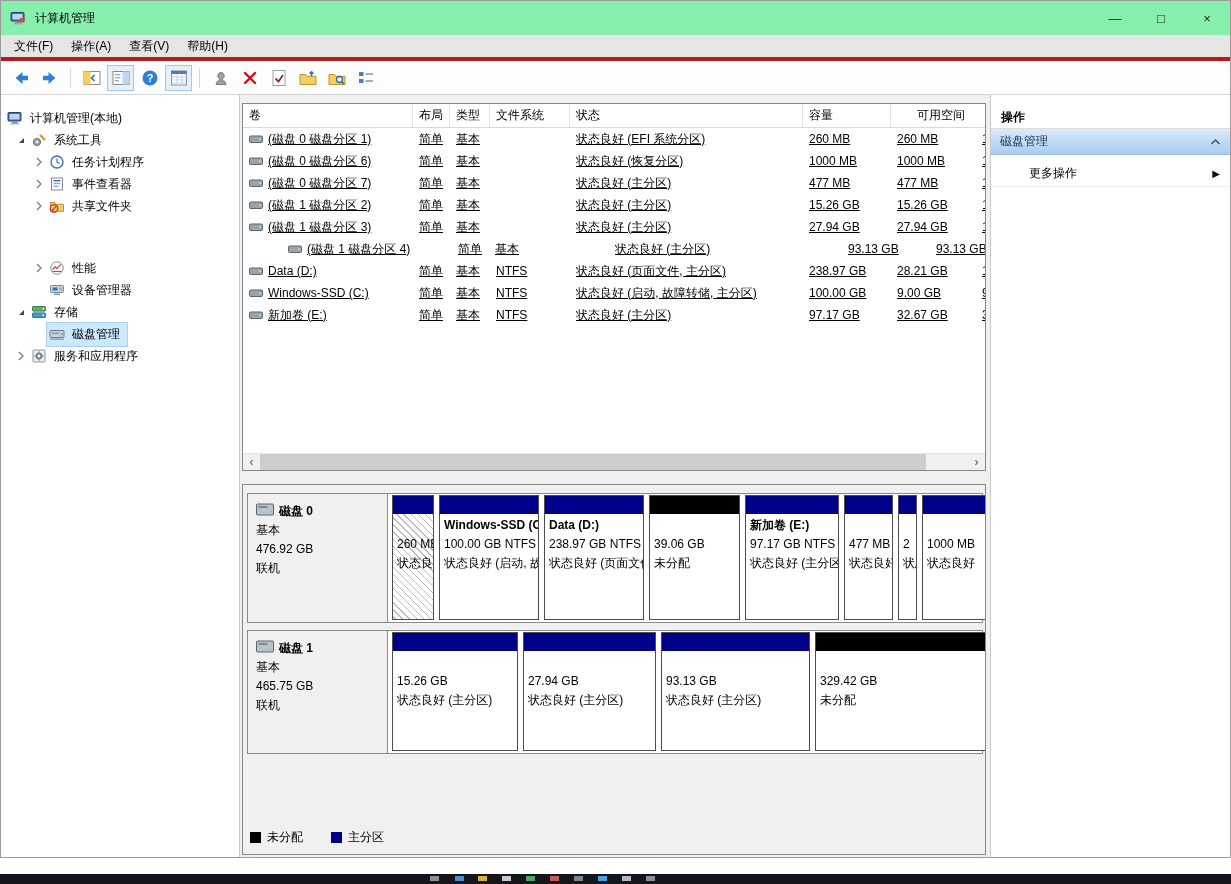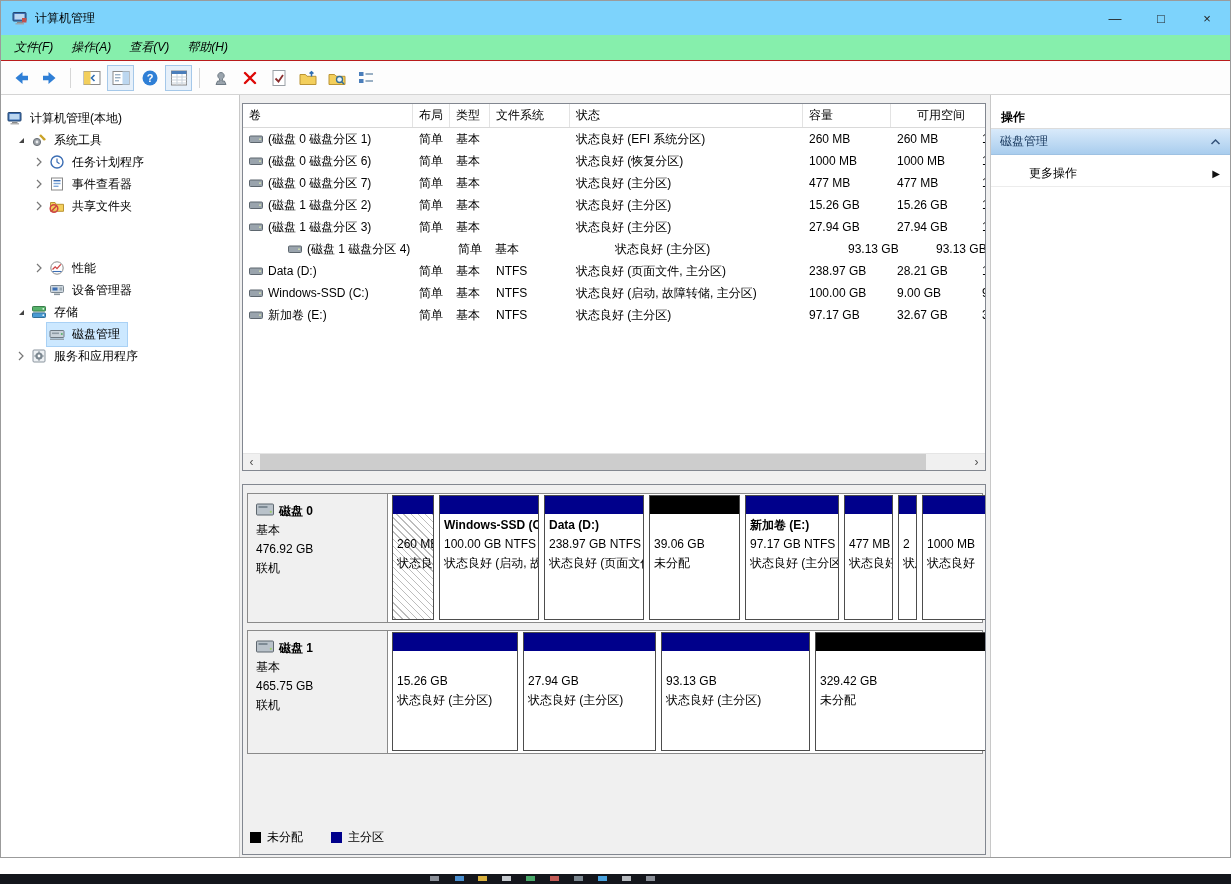--- a/index.html
+++ b/index.html
@@ -2,28 +2,28 @@
 <html><head>
 <meta charset="utf-8">
 <style>
   * { margin:0; padding:0; box-sizing:border-box; }
   body { font-family:"Liberation Sans","DejaVu Sans",sans-serif; font-size:12px; color:#000; background:#fff; }
   .screen { position:relative; width:1231px; height:884px; background:#fff; overflow:hidden; }
 
   .window { position:absolute; left:0; top:0; width:1231px; height:858px; background:#fff; border:1px solid #9b9b9b; }
 
   
-  .titlebar { height:34px; display:flex; align-items:center; padding-left:9px; background:#7dd3fc;text-align:right; }
+  .titlebar { height:34px; display:flex; align-items:center; padding-left:9px; background:#86efac; }
   .app-ic { width:18px; height:16px; margin-right:7px; }
   .title-text { font-size:12px; }
   .win-controls { margin-left:auto; display:flex; height:34px; }
   .win-btn { width:46px; height:34px; display:flex; align-items:center; justify-content:center; font-size:13px; color:#222; cursor:default; }
 
   
-  .menubar { height:26px; display:flex; align-items:center; padding-left:4px; border-bottom:1px solid #b91c1c; background:#86efac;font-style:italic; }
+  .menubar { height:26px; display:flex; align-items:center; padding-left:4px; border-bottom:4px solid #b91c1c; background:#e5e5e5; }
   .menu-item { padding:4px 9px; }
 
   
   .toolbar { height:34px; display:flex; align-items:center; padding-left:6px; gap:2px; background:#fdfdfd; border-bottom:1px solid #d4d4d4; }
   .tb-btn { width:27px; height:26px; display:flex; align-items:center; justify-content:center; border:1px solid transparent; }
   .tb-btn.pressed { background:#e6f0fa; border-color:#a5c8e9; }
   .tb-sep { width:1px; height:20px; background:#d6d6d6; margin:0 5px; }
 
   
   .main { position:absolute; top:94px; left:0; right:0; bottom:0; display:flex; background:#f0f0f0; }
@@ -36,21 +36,21 @@
   .tree-item.selected .hl { background:#cce8ff; outline:1px solid #a9d1f5; }
   .titem-icon { width:17px; flex:0 0 17px; height:16px; display:flex; align-items:center; }
   .tlabel { padding:1px 2px; }
 
   
   .center-pane { width:750px; flex:0 0 750px; position:relative; background:#f0f0f0; }
   .volume-pane { position:absolute; top:8px; left:2px; width:744px; height:368px; background:#fff; border:1px solid #828790; overflow:hidden; }
   .vheader { display:flex; height:24px; border-bottom:1px solid #d9d9d9; overflow:hidden; }
   .vh-cell { flex:none; display:flex; align-items:center; padding-left:6px; border-right:1px solid #e3e3e3; white-space:nowrap; overflow:hidden; }
   .vrows { overflow:hidden; }
-  .vrow { display:flex; height:22px; }
+  .vrow { display:flex; height:22px;text-decoration:underline; }
   .v-cell { flex:none; display:flex; align-items:center; gap:5px; padding-left:6px; white-space:nowrap; overflow:hidden; }
   .vol-ic { display:flex; align-items:center; }
   .hscroll { position:absolute; left:0; right:0; bottom:0; height:17px; background:#f0f0f0; display:flex; border-top:1px solid #e5e5e5; }
   .sb-btn { width:17px; height:16px; display:flex; align-items:center; justify-content:center; color:#505050; font-size:12px; }
   .sb-track { flex:1; position:relative; }
   .sb-thumb { position:absolute; left:0; top:0; height:16px; width:94%; background:#cdcdcd; }
 
   .graph-pane { position:absolute; top:389px; left:2px; width:744px; bottom:2px; background:#f0f0f0; border:1px solid #828790; overflow:hidden; }
   .disk-row { position:absolute; left:4px; width:736px; background:#fff; border:1px solid #8a8a8a; display:flex; }
   .disk-label { width:140px; flex:0 0 140px; background:#f0f0f0; border-right:1px solid #8a8a8a; padding:7px 8px; }

